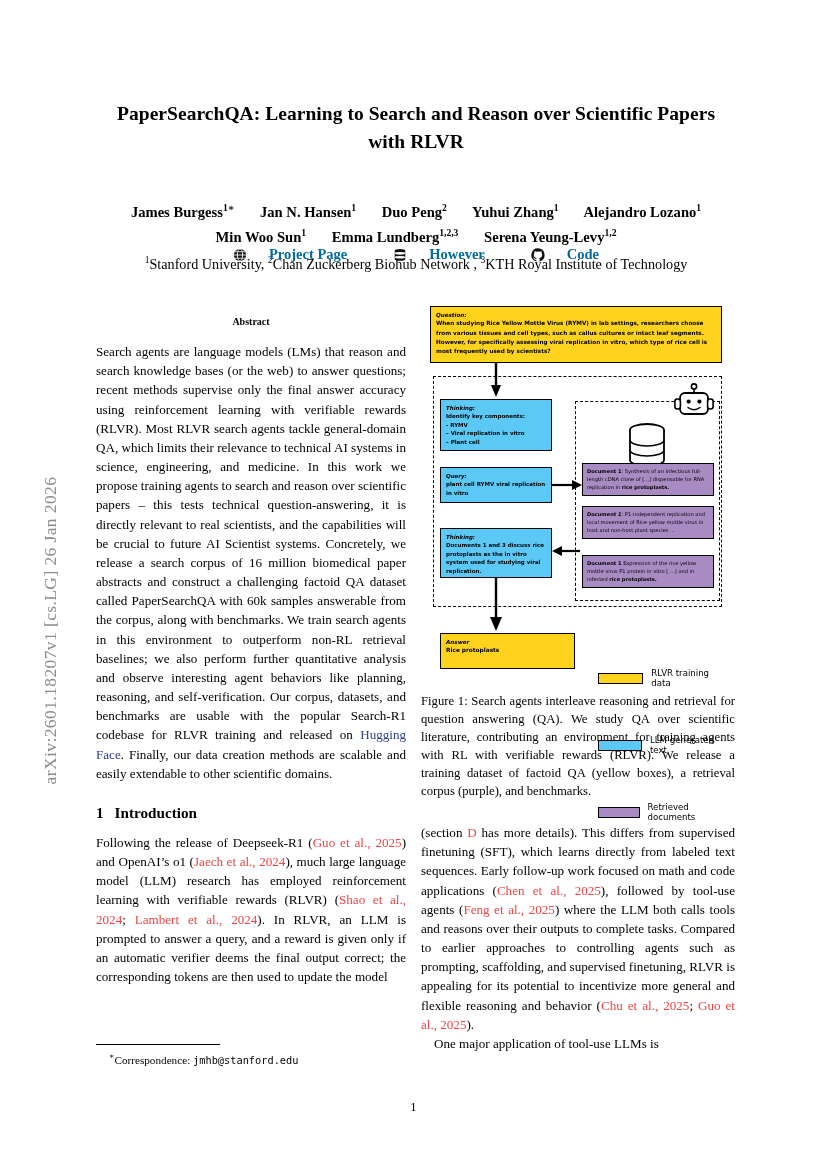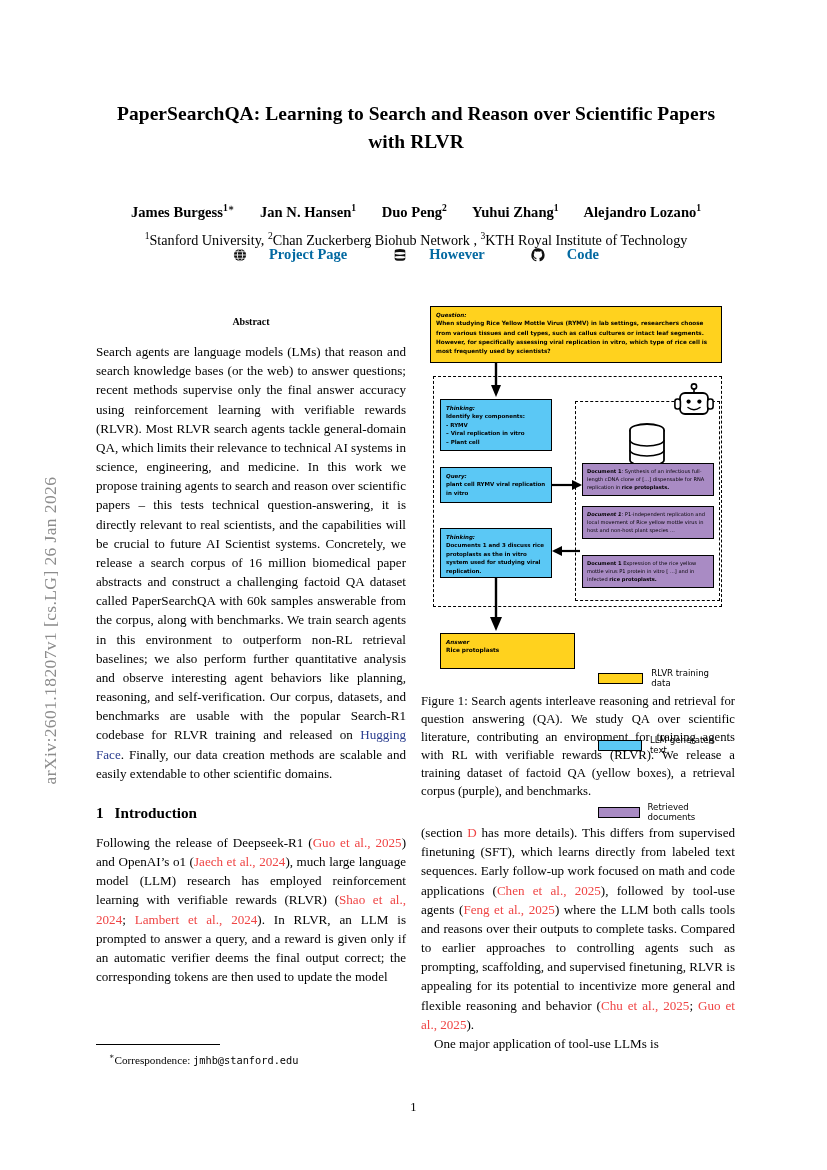--- a/index.html
+++ b/index.html
@@ -256,20 +256,25 @@
       <span>with RLVR</span>
     </div>
 
     <div class="authors">
       <div class="author-line">
         <span><span>James Burgess</span><span class="sup">1∗</span></span><span class="gap"></span>
         <span><span>Jan N. Hansen</span><span class="sup">1</span></span><span class="gap"></span>
         <span><span>Duo Peng</span><span class="sup">2</span></span><span class="gap"></span>
         <span><span>Yuhui Zhang</span><span class="sup">1</span></span><span class="gap"></span>
         <span><span>Alejandro Lozano</span><span class="sup">1</span></span>
+      </div>
+      <div class="author-line">
+        <span><span>Min Woo Sun</span><span class="sup">1</span></span><span class="gap"></span>
+        <span><span>Emma Lundberg</span><span class="sup">1,2,3</span></span><span class="gap"></span>
+        <span><span>Serena Yeung-Levy</span><span class="sup">1,2</span></span>
       </div>
       <div class="affil"><span class="sup">1</span><span>Stanford University, </span><span class="sup">2</span><span>Chan Zuckerberg Biohub Network , </span><span class="sup">3</span><span>KTH Royal Institute of Technology</span></div>
     </div>
   </div>
 
   <div class="links-row">
     <a class="link-item" href="#">
       <span>
         <svg width="14" height="14" viewBox="0 0 16 16">
             <circle cx="8" cy="8" r="7" fill="#111"></circle>

